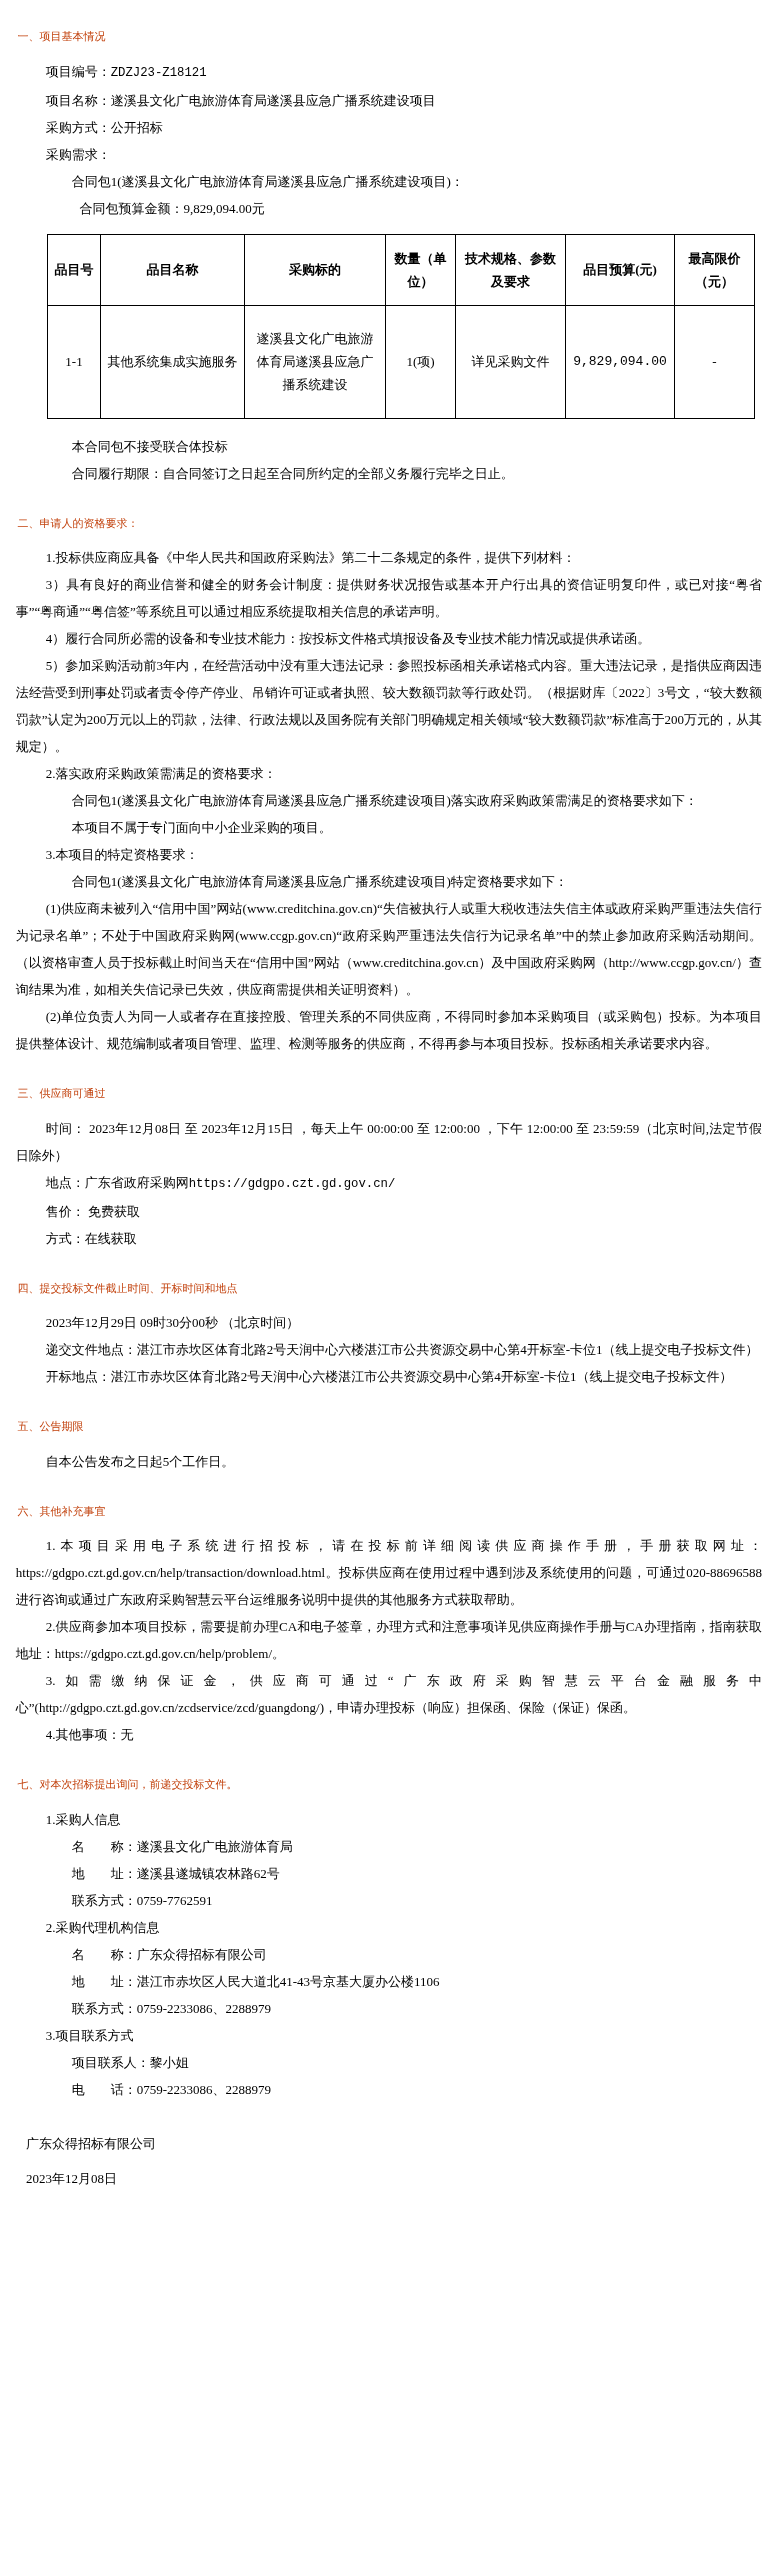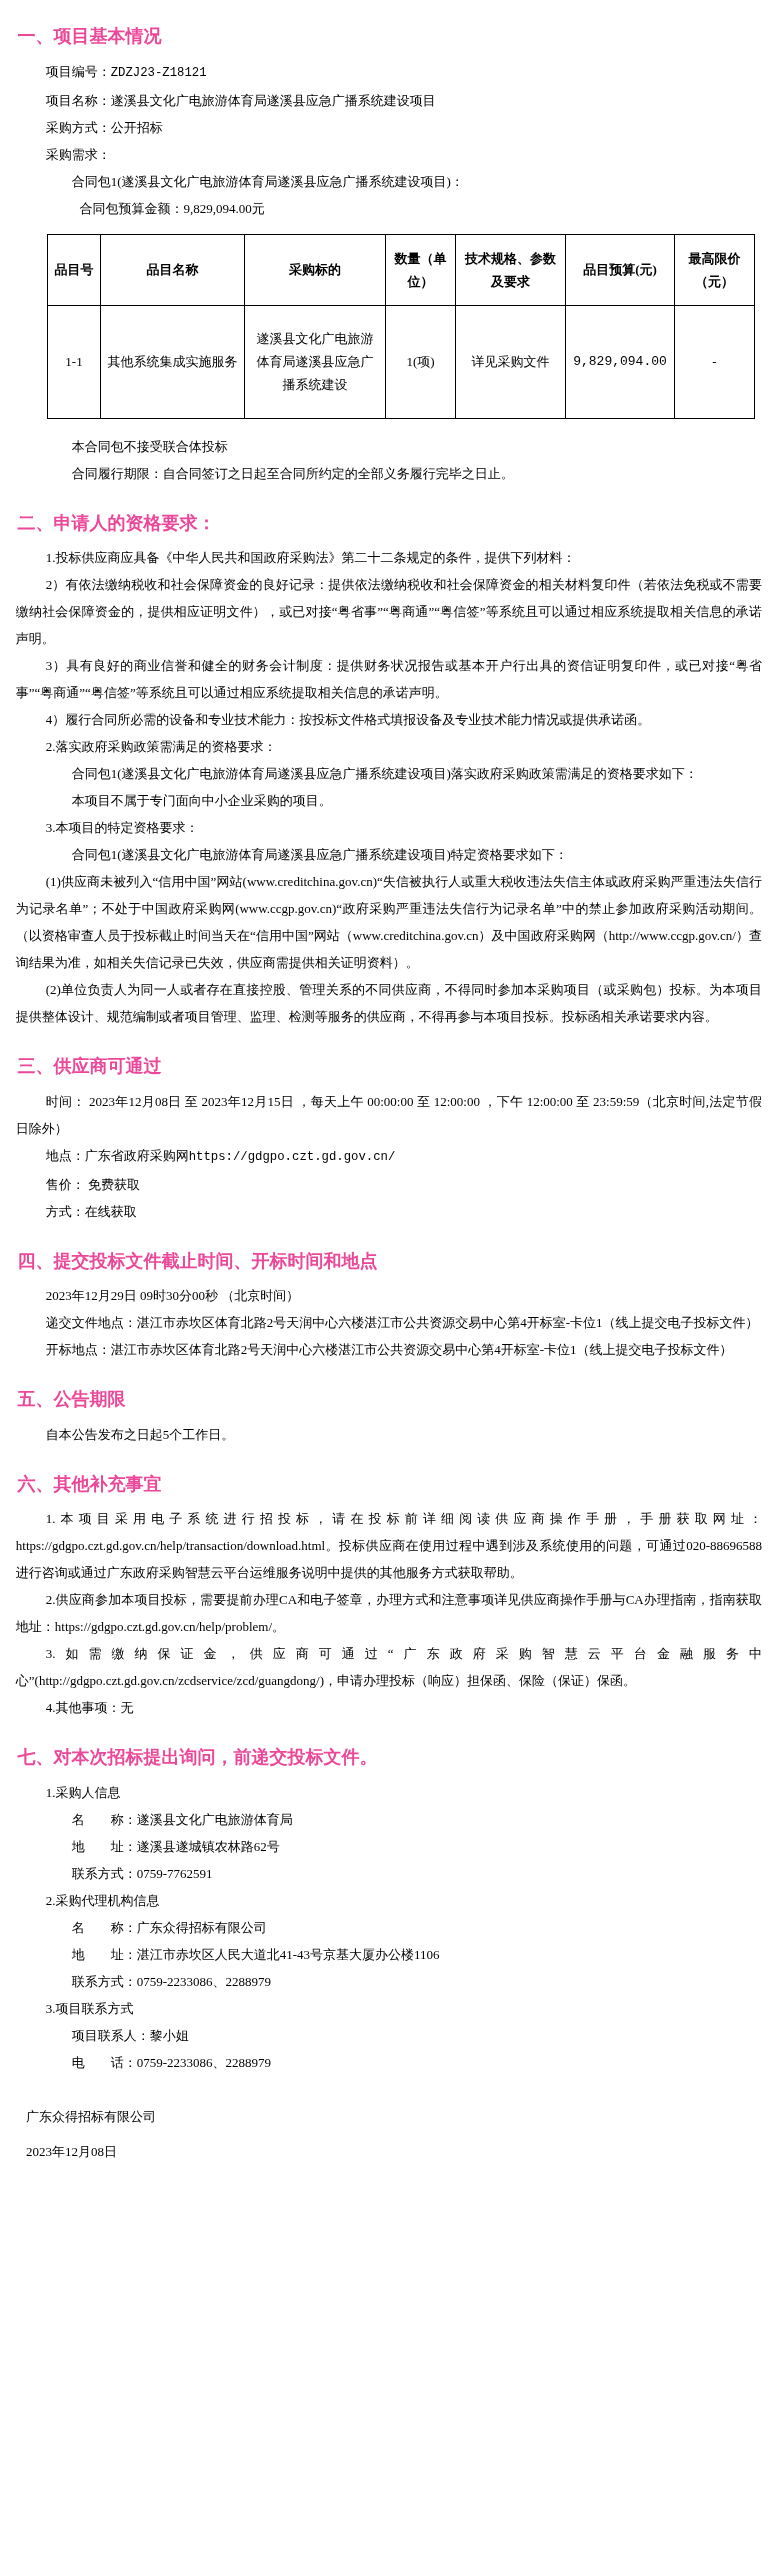--- a/index.html
+++ b/index.html
@@ -15,21 +15,21 @@
     margin:11.4px 10.5px 0 10.5px;
     border:1.8px solid var(--border-color,#000000);
     padding:8.8px 15.8px 17.5px 15.8px;
   }
   .overview-title { font-size:14px; font-weight:bold; margin:7px 0 12.3px 19px; }
   .para { margin:0 19px 0 15.8px; line-height:27px; text-align:justify; }
   .ind1 { text-indent:2.3em; }
   .ind2 { text-indent:4.3em; }
   .ind3 { text-indent:4.9em; }
   h2.sec {
-    font-size:18px; font-weight:bold; color:#ec4899;
+    font-size:11px; font-weight:normal; color:#c2410c;
     margin:26px 19px 10.5px 17.5px; line-height:21px;
   }
   .mono { font-family:"Liberation Mono","DejaVu Sans Mono",monospace; font-size:12.3px; }
   .hl { background:var(--hl-color,#ebebeb); }
   table.items {
     border-collapse:collapse; table-layout:fixed;
     width:706px; margin:12.3px 0 14px 47px;
     border:1.8px solid var(--border-color,#000000);
   }
   table.items th, table.items td {
@@ -89,23 +89,23 @@
         <td class="num">-</td>
       </tr>
     </tbody>
   </table>
 
   <p class="para ind2">本合同包不接受联合体投标</p>
   <p class="para ind2">合同履行期限：自合同签订之日起至合同所约定的全部义务履行完毕之日止。</p>
 
   <h2 class="sec">二、申请人的资格要求：</h2>
   <p class="para ind1">1.投标供应商应具备《中华人民共和国政府采购法》第二十二条规定的条件，提供下列材料：</p>
-  <p class="para ind1">2）有依法缴纳税收和社会保障资金的良好记录：提供依法缴纳税收和社会保障资金的相关材料复印件（若依法免税或不需要缴纳社会保障资金的，提供相应证明文件），或已对接“粤省事”“粤商通”“粤信签”等系统且可以通过相应系统提取相关信息的承诺声明。</p>
   <p class="para ind1">3）具有良好的商业信誉和健全的财务会计制度：提供财务状况报告或基本开户行出具的资信证明复印件，或已对接“粤省事”“粤商通”“粤信签”等系统且可以通过相应系统提取相关信息的承诺声明。</p>
   <p class="para ind1">4）履行合同所必需的设备和专业技术能力：按投标文件格式填报设备及专业技术能力情况或提供承诺函。</p>
+  <p class="para ind1">5）参加采购活动前3年内，在经营活动中没有重大违法记录：参照投标函相关承诺格式内容。重大违法记录，是指供应商因违法经营受到刑事处罚或者责令停产停业、吊销许可证或者执照、较大数额罚款等行政处罚。（根据财库〔2022〕3号文，“较大数额罚款”认定为200万元以上的罚款，法律、行政法规以及国务院有关部门明确规定相关领域“较大数额罚款”标准高于200万元的，从其规定）。</p>
   <p class="para ind1">2.落实政府采购政策需满足的资格要求：</p>
   <p class="para ind2">合同包1(遂溪县文化广电旅游体育局遂溪县应急广播系统建设项目)落实政府采购政策需满足的资格要求如下：</p>
   <p class="para ind2">本项目不属于专门面向中小企业采购的项目。</p>
   <p class="para ind1">3.本项目的特定资格要求：</p>
   <p class="para ind2">合同包1(遂溪县文化广电旅游体育局遂溪县应急广播系统建设项目)特定资格要求如下：</p>
   <p class="para ind1">(1)供应商未被列入“信用中国”网站(www.creditchina.gov.cn)“失信被执行人或重大税收违法失信主体或政府采购严重违法失信行为记录名单”；不处于中国政府采购网(www.ccgp.gov.cn)“政府采购严重违法失信行为记录名单”中的禁止参加政府采购活动期间。（以资格审查人员于投标截止时间当天在“信用中国”网站（www.creditchina.gov.cn）及中国政府采购网（http://www.ccgp.gov.cn/）查询结果为准，如相关失信记录已失效，供应商需提供相关证明资料）。</p>
   <p class="para ind1">(2)单位负责人为同一人或者存在直接控股、管理关系的不同供应商，不得同时参加本采购项目（或采购包）投标。为本项目提供整体设计、规范编制或者项目管理、监理、检测等服务的供应商，不得再参与本项目投标。投标函相关承诺要求内容。</p>
 
   <h2 class="sec">三、供应商可通过</h2>
   <p class="para ind1">时间： 2023年12月08日 至 2023年12月15日 ，每天上午 00:00:00 至 12:00:00 ，下午 12:00:00 至 23:59:59（北京时间,法定节假日除外）</p>

